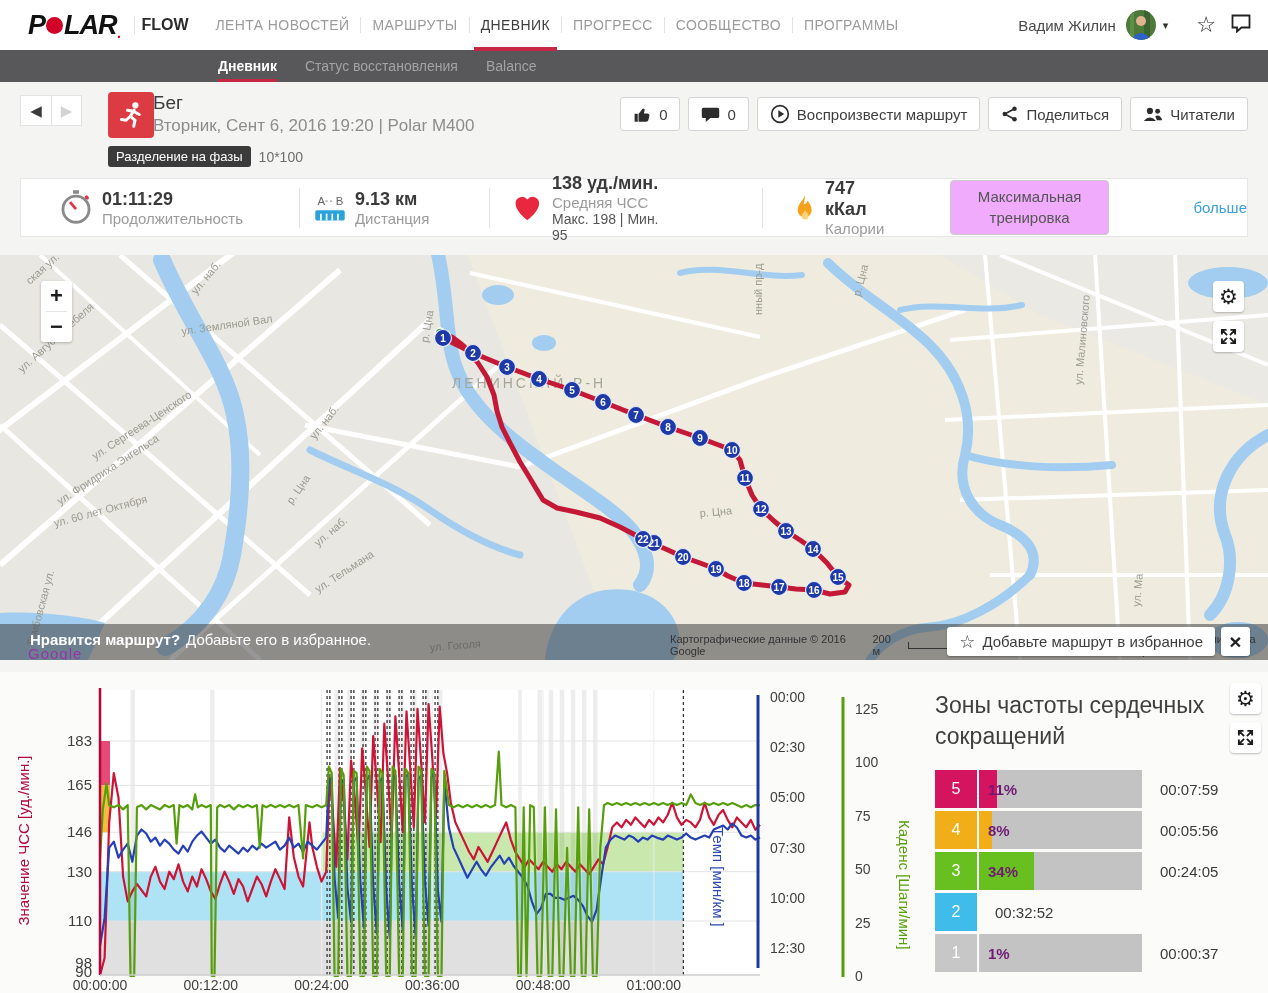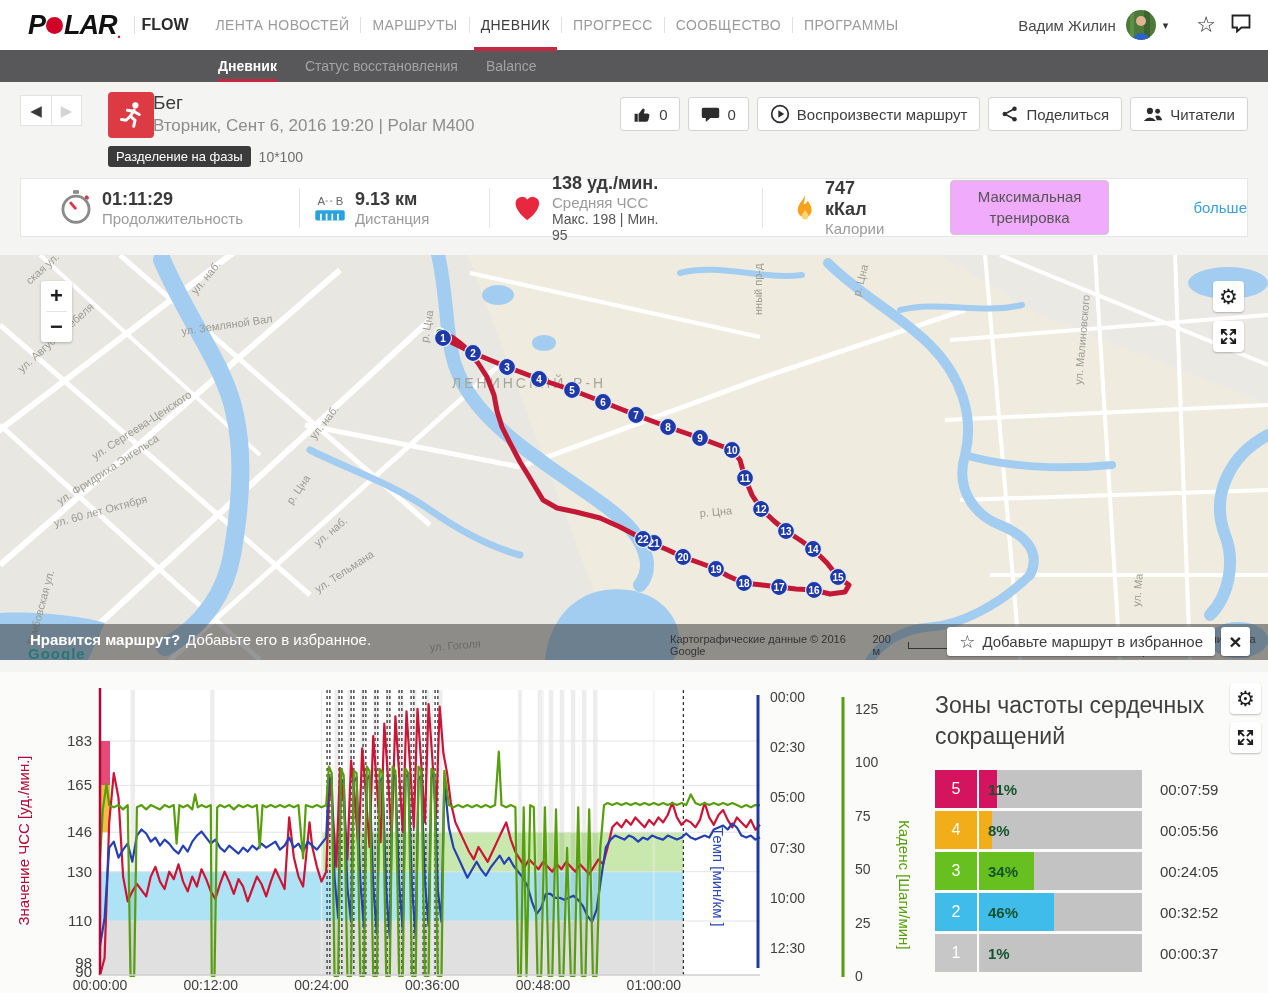--- a/index.html
+++ b/index.html
@@ -62,21 +62,21 @@
   .map { position:absolute; top:255px; left:0; width:1268px; height:405px; overflow:hidden; background:#efecdf; }
   .map svg.base { position:absolute; top:0; left:0; }
   .zoomctrl { position:absolute; left:41px; top:26px; width:31px; background:#fff; border-radius:3px; box-shadow:0 1px 3px rgba(0,0,0,.25); z-index:5; }
   .zoomctrl .zb { width:31px; height:30px; display:flex; align-items:center; justify-content:center; font-size:22px; font-weight:700; color:#1d1d1d; cursor:pointer; }
   .zoomctrl .zdiv { height:1px; background:#e4e4e4; margin:0 5px; }
   .sq-btn { position:absolute; width:31px; height:31px; background:#fff; border-radius:4px; box-shadow:0 1px 2px rgba(0,0,0,.25); display:flex; align-items:center; justify-content:center; cursor:pointer; z-index:6; }
   .sq-btn .gear-glyph { font-size:21px; color:#1d1d1d; line-height:1; }
   .map-overlay { position:absolute; left:0; right:0; bottom:0; height:36px; background:rgba(66,66,66,.55); z-index:4; }
   .like-txt { position:absolute; left:30px; bottom:12px; font-size:15px; color:#fff; z-index:5; }
   .like-txt b { margin-right:6px; }
-  .google-mark { position:absolute; left:28px; bottom:-2px; font-size:15px; color:#0f766e; opacity:.75; z-index:4; font-weight:700; letter-spacing:1px; }
+  .google-mark { position:absolute; left:28px; bottom:-2px; font-size:15px; color:#a21caf; opacity:.75; z-index:4; font-weight:400; letter-spacing:1px; }
   .map-attrib { position:absolute; left:670px; bottom:3px; font-size:11px; color:#333; z-index:5; display:flex; align-items:center; }
   .map-attrib .lnk { margin-left:26px; cursor:pointer; }
   .scalebar { width:72px; height:7px; border:1px solid #333; border-top:none; margin-left:10px; }
   .fav-btn { position:absolute; right:53px; bottom:4px; height:29px; background:#fff; border-radius:3px; box-shadow:0 1px 2px rgba(0,0,0,.3); display:flex; align-items:center; padding:0 12px; font-size:15px; color:#3d3d3d; cursor:pointer; z-index:6; }
   .fav-btn .star { font-size:18px; margin-right:7px; }
   .map-close { position:absolute; right:18px; bottom:4px; width:29px; height:29px; background:#fff; border-radius:3px; box-shadow:0 1px 2px rgba(0,0,0,.3); display:flex; align-items:center; justify-content:center; font-size:21px; font-weight:700; color:#222; cursor:pointer; z-index:6; }
 
   
   .chartsec { position:absolute; top:672px; left:0; width:1268px; height:321px; background:#fbfbfa; }
   #chart-svg { position:absolute; left:20px; top:11px; }
@@ -84,21 +84,21 @@
   .t-hr { left:-62px; top:160px; color:#b1063a; transform:rotate(-90deg); }
   .t-pace { left:727px; top:155px; color:#2b46b5; transform:rotate(90deg); transform-origin:left top; }
   .t-cad { left:913px; top:148px; color:#579e0c; transform:rotate(90deg); transform-origin:left top; }
 
   .zones { position:absolute; left:935px; top:18px; width:300px; }
   .zones-title { font-size:23px; color:#3f3f3f; line-height:1.35; margin-bottom:18px; }
   .zone-row { display:flex; align-items:center; margin-bottom:3px; height:38px; }
   .zone-num { width:42px; height:38px; display:flex; align-items:center; justify-content:center; color:#fff; font-size:16px; flex:none; }
   .zone-bar { position:relative; width:163px; height:38px; background:#c3c3c3; margin-left:2px; flex:none; }
   .zone-fill { position:absolute; left:0; top:0; bottom:0; }
-  .zone-pct { position:absolute; left:9px; top:50%; transform:translateY(-50%); color:#14532d; font-size:15px; font-weight:700; }
+  .zone-pct { position:absolute; left:9px; top:50%; transform:translateY(-50%); color:#701a75; font-size:15px; font-weight:700; }
   .zone-time { margin-left:18px; font-size:15px; color:#3a3a3a; }
   .chart-btns { position:absolute; right:7px; top:11px; display:flex; flex-direction:column; z-index:5; }
   .chart-btns .sq-btn { position:static; margin-bottom:8px; }
 </style>
 </head>
 <body>
 
 <div class="page">
 
   <header class="topnav">
@@ -572,24 +572,20 @@
           <div class="zone-row">
             <div class="zone-num" style="background: rgb(103, 192, 31);">3</div>
             <div class="zone-bar">
               <div class="zone-fill" style="background: rgb(103, 192, 31); width: 34%;"></div>
               <span class="zone-pct">34%</span>
             </div>
             <div class="zone-time">00:24:05</div>
           </div>
           <div class="zone-row">
             <div class="zone-num" style="background: rgb(63, 188, 234);">2</div>
-            <div class="zone-bar">
-              <div class="zone-fill" style="background: rgb(63, 188, 234); width: 46%;"></div>
-              <span class="zone-pct">46%</span>
-            </div>
             <div class="zone-time">00:32:52</div>
           </div>
           <div class="zone-row">
             <div class="zone-num" style="background: rgb(199, 199, 199);">1</div>
             <div class="zone-bar">
               <div class="zone-fill" style="background: rgb(199, 199, 199); width: 1%;"></div>
               <span class="zone-pct">1%</span>
             </div>
             <div class="zone-time">00:00:37</div>
           </div>

